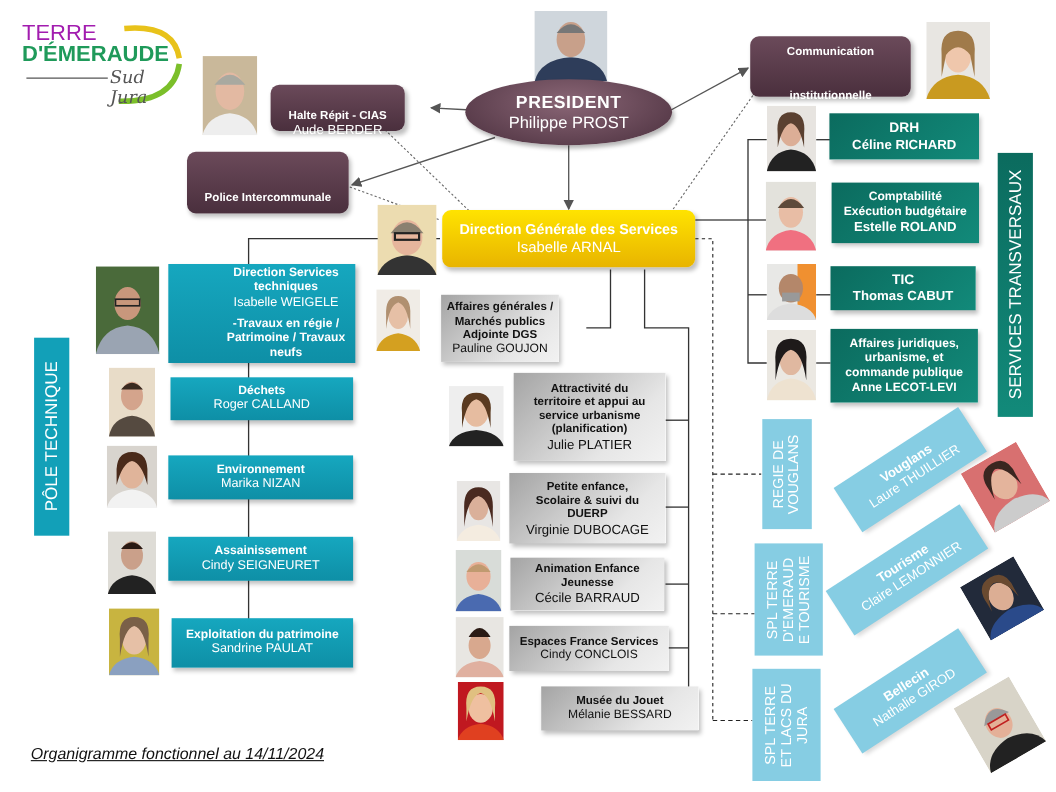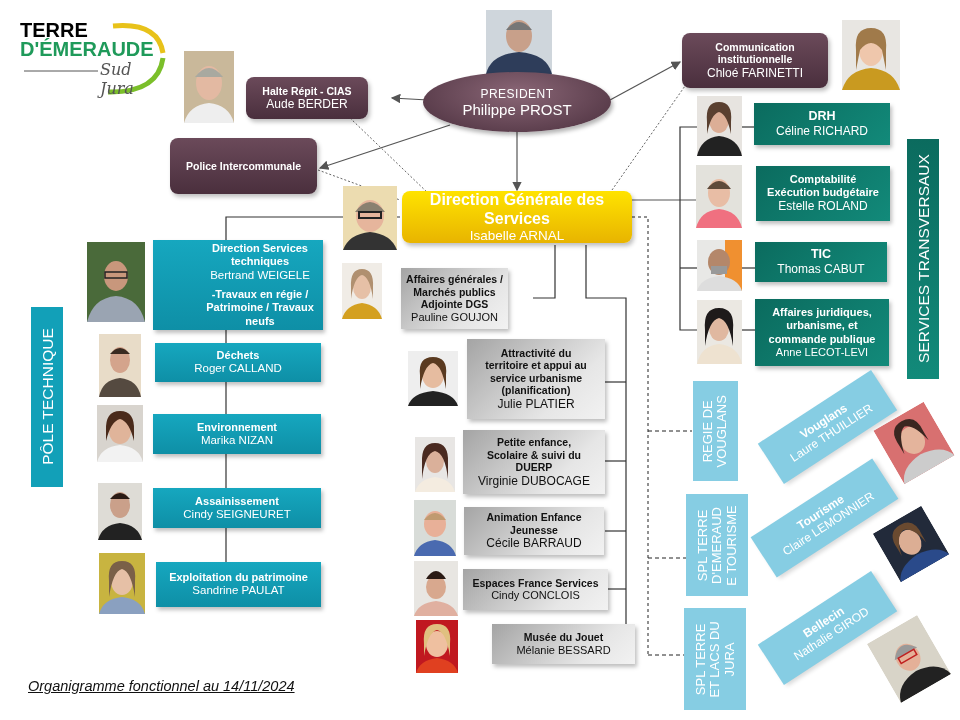--- a/index.html
+++ b/index.html
@@ -2,31 +2,31 @@
 <html><head>
 <meta charset="utf-8">
 <style>
   html,body{margin:0;padding:0;background:#fff;}
   body{width:960px;height:720px;position:relative;overflow:hidden;font-family:"Liberation Sans",sans-serif;}
   .abs{position:absolute;}
   svg.lines{position:absolute;left:0;top:0;width:960px;height:720px;}
   .box{position:absolute;box-sizing:border-box;display:flex;flex-direction:column;align-items:center;justify-content:center;text-align:center;line-height:1.2;box-shadow:2px 3px 4px rgba(0,0,0,0.25);}
   .box .t{font-weight:bold;}
   .plum{background:linear-gradient(#6b4a5a,#4a2f3d);color:#fff;border-radius:8px;font-size:11px;}
-  .plum .t{font-size:10.5px;}
+  .plum .t{font-size:10.5px;margin-top:28px;}
   .plum .n{font-size:12px;}
   .president{position:absolute;left:423px;top:72px;width:188px;height:60px;border-radius:50%;background:radial-gradient(ellipse at 50% 35%,#8a6676,#4a2f3d);color:#fff;display:flex;flex-direction:column;align-items:center;justify-content:center;box-shadow:2px 3px 4px rgba(0,0,0,0.3);}
-  .president .t{font-weight:normal;font-size:12px;letter-spacing:0.5px;}
+  .president .t{font-weight:bold;font-size:16px;letter-spacing:0.5px;}
   .president .n{font-size:15px;}
   .dgs{background:linear-gradient(#ffe300,#e8b400);border-radius:8px;color:#fff;}
-  .dgs .t{font-size:16px;}
+  .dgs .t{font-size:13px;}
   .dgs .n{font-size:13.5px;}
   .teal{background:linear-gradient(135deg,#0b6b5e,#128a7a);color:#fff;}
   .teal .t{font-size:11px;text-align:center;}
-  .teal .n{font-size:12px;}
+  .teal .n{font-size:12px;font-weight:bold;}
   .cyan{background:linear-gradient(#16a7bf,#0e8fa6);color:#fff;}
   .cyan .t{font-size:11px;}
   .cyan .n{font-size:11.5px;}
   .grey{background:linear-gradient(135deg,#a4a4a4,#e6e6e6 70%,#f2f2f2);color:#111;}
   .grey .t{font-size:10.5px;}
   .grey .n{font-size:12px;}
   .vlabel{position:absolute;display:flex;align-items:center;justify-content:center;color:#fff;}
   .vlabel span{transform:rotate(-90deg);white-space:nowrap;display:block;text-align:center;line-height:1.1;}
   .lightblue{background:#86cde3;}
   .diag{position:absolute;background:#86cde3;color:#fff;display:flex;flex-direction:column;align-items:center;justify-content:center;transform:rotate(-33deg);box-shadow:2px 3px 4px rgba(0,0,0,0.15);line-height:1.2;}
@@ -78,21 +78,21 @@
   <line x1="648" y1="558" x2="686" y2="558" stroke="#222" stroke-width="1" stroke-dasharray="4,3"></line>
   <line x1="648" y1="655" x2="684" y2="655" stroke="#222" stroke-width="1" stroke-dasharray="4,3"></line>
 </svg>
 
 <div class="logo">
   <svg width="150" height="80" viewBox="0 0 150 80">
     <path d="M95 8 Q140 4 145 35" stroke="#e8c21a" stroke-width="5" fill="none"></path>
     <path d="M145 40 Q140 75 90 74" stroke="#7bbf2a" stroke-width="5" fill="none"></path>
     <line x1="6" y1="53" x2="80" y2="53" stroke="#555" stroke-width="1"></line>
   </svg>
-  <div class="abs" style="left:2px;top:2px;font-weight:bold;font-size:20px;color:#000000;line-height:1;">TERRE</div>
+  <div class="abs" style="left:2px;top:2px;font-weight:normal;font-size:20px;color:#a21caf;line-height:1;">TERRE</div>
   <div class="abs" style="left:2px;top:21px;font-weight:bold;font-size:20px;color:#1f9a5a;line-height:1;">D'ÉMERAUDE</div>
   <div class="abs" style="left:82px;top:42px;font-style:italic;font-size:16px;color:#555;font-family:'DejaVu Serif',serif;">Sud Jura</div>
 </div>
 
 <div class="photo" style="left:486px;top:10px;width:66px;height:64px;background:#d8dde2;">
   <svg viewBox="0 0 66 64">
       <rect width="66" height="64" fill="#cfd6dc"></rect>
       <path d="M0 64 Q5 44 33 42 Q61 44 66 64z" fill="#2e3d5a"></path>
       <ellipse cx="33" cy="26" rx="13" ry="16" fill="#c8a08a"></ellipse>
       <path d="M20 20 Q33 4 46 20" fill="#777"></path>
@@ -247,21 +247,21 @@
       <rect width="46" height="61" fill="#c8b440"></rect>
       <path d="M0 61 Q4 46 23 44 Q42 46 46 61z" fill="#8aa0c0"></path>
       <ellipse cx="23" cy="28" rx="11" ry="14" fill="#e6c0a6"></ellipse>
       <path d="M10 28 Q8 8 23 8 Q38 8 36 28 L36 44 Q32 18 23 16 Q14 18 10 44z" fill="#7a6048"></path>
     </svg>
   </div>
 
 <div class="box cyan" style="left:153px;top:240px;width:170px;height:90px;padding-left:44px;">
   <div class="t">Direction Services</div>
   <div class="t">techniques</div>
-  <div class="n">Bertrand WEIGELE</div>
+  <div class="n">Isabelle WEIGELE</div>
   <div class="t" style="margin-top:6px;">-Travaux en régie /</div>
   <div class="t">Patrimoine / Travaux neufs</div>
 </div>
 <div class="box cyan" style="left:155px;top:343px;width:166px;height:39px;">
   <div class="t">Déchets</div>
   <div class="n">Roger CALLAND</div>
 </div>
 <div class="box cyan" style="left:153px;top:414px;width:168px;height:40px;">
   <div class="t">Environnement</div>
   <div class="n">Marika NIZAN</div>

